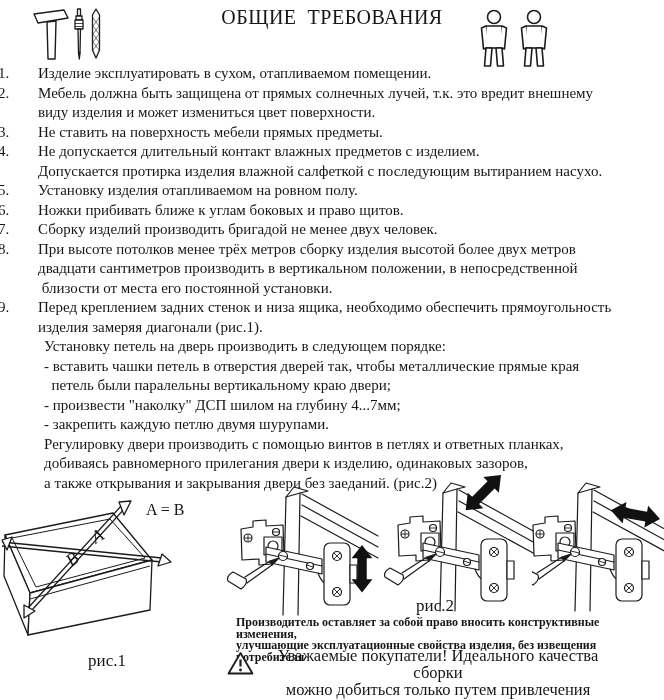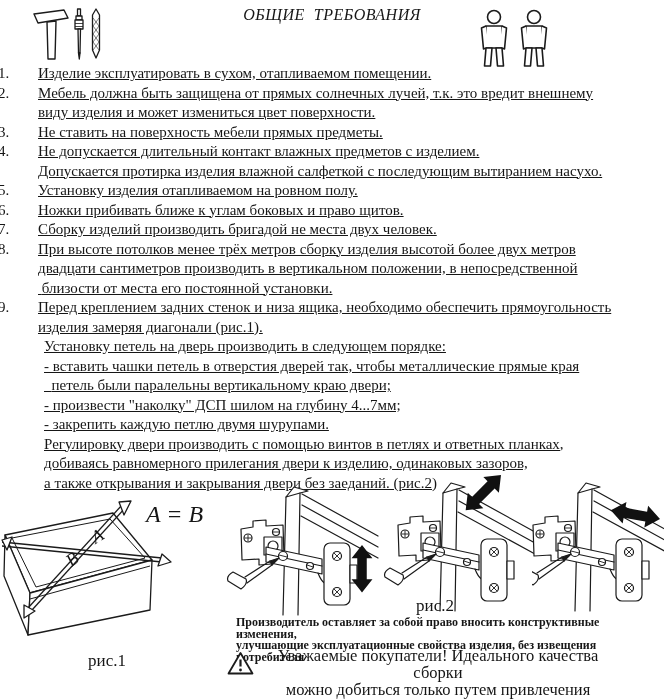--- a/index.html
+++ b/index.html
@@ -5,35 +5,35 @@
   html,body{margin:0;padding:0;}
   body{
     width:664px;height:700px;position:relative;overflow:hidden;
     background:#ffffff;color:#161616;
     font-family:"Liberation Serif", serif;
   }
   .abs{position:absolute;}
   
   .page-title{
     top:6px;left:0;width:664px;text-align:center;
-    font-size:16px;letter-spacing:.5px;white-space:pre;font-style:italic;
+    font-size:20px;letter-spacing:.5px;white-space:pre;
   }
   
   .req-list{position:absolute;top:64px;left:0;width:690px;}
   .item{font-size:15px;line-height:19.5px;}
   .item .num{display:inline-block;}
-  .item .txt{white-space:pre-wrap;text-decoration:underline;}
+  .item .txt{white-space:pre-wrap;}
   .item.d1{padding-left:38px;text-indent:-20px;}
   .item.d1 .num{width:20px;}
   .item.d2{padding-left:44px;text-indent:-32px;}
   .item.d2 .num{width:32px;}
   
   svg{display:block;}
   .fig-caption{font-size:17px;text-align:right;}
-  .eq-label{font-size:24px;white-space:pre;font-style:italic;}
+  .eq-label{font-size:16px;white-space:pre;}
   .diag-label{font-size:18px;font-style:italic;}
   .disclaimer{
     left:236px;top:617px;width:424px;text-align:left;
     font-size:12px;line-height:11.5px;font-weight:bold;white-space:pre-line;
   }
   .warning-text{
     left:254px;top:647px;width:368px;text-align:center;
     font-size:16.5px;line-height:17px;white-space:pre-line;
   }
 </style>
@@ -128,21 +128,21 @@
 
 <div class="req-list">
   <div class="item d1"><span class="num">1.</span><span class="txt">Изделие эксплуатировать в сухом, отапливаемом помещении.</span></div>
   <div class="item d1"><span class="num">2.</span><span class="txt">Мебель должна быть защищена от прямых солнечных лучей, т.к. это вредит внешнему
 виду изделия и может измениться цвет поверхности.</span></div>
   <div class="item d1"><span class="num">3.</span><span class="txt">Не ставить на поверхность мебели прямых предметы.</span></div>
   <div class="item d1"><span class="num">4.</span><span class="txt">Не допускается длительный контакт влажных предметов с изделием.
 Допускается протирка изделия влажной салфеткой с последующим вытиранием насухо.</span></div>
   <div class="item d1"><span class="num">5.</span><span class="txt">Установку изделия отапливаемом на ровном полу.</span></div>
   <div class="item d1"><span class="num">6.</span><span class="txt">Ножки прибивать ближе к углам боковых и право щитов.</span></div>
-  <div class="item d1"><span class="num">7.</span><span class="txt">Сборку изделий производить бригадой не места двух человек.</span></div>
+  <div class="item d1"><span class="num">7.</span><span class="txt">Сборку изделий производить бригадой не менее двух человек.</span></div>
   <div class="item d1"><span class="num">8.</span><span class="txt">При высоте потолков менее трёх метров сборку изделия высотой более двух метров
 двадцати сантиметров производить в вертикальном положении, в непосредственной
  близости от места его постоянной установки.</span></div>
   <div class="item d1"><span class="num">9.</span><span class="txt">Перед креплением задних стенок и низа ящика, необходимо обеспечить прямоугольность
 изделия замеряя диагонали (рис.1).</span></div>
   <div class="item d2"><span class="num">10.</span><span class="txt">Установку петель на дверь производить в следующем порядке:
 - вставить чашки петель в отверстия дверей так, чтобы металлические прямые края
   петель были паралельны вертикальному краю двери;
 - произвести "наколку" ДСП шилом на глубину 4...7мм;
 - закрепить каждую петлю двумя шурупами.</span></div>

